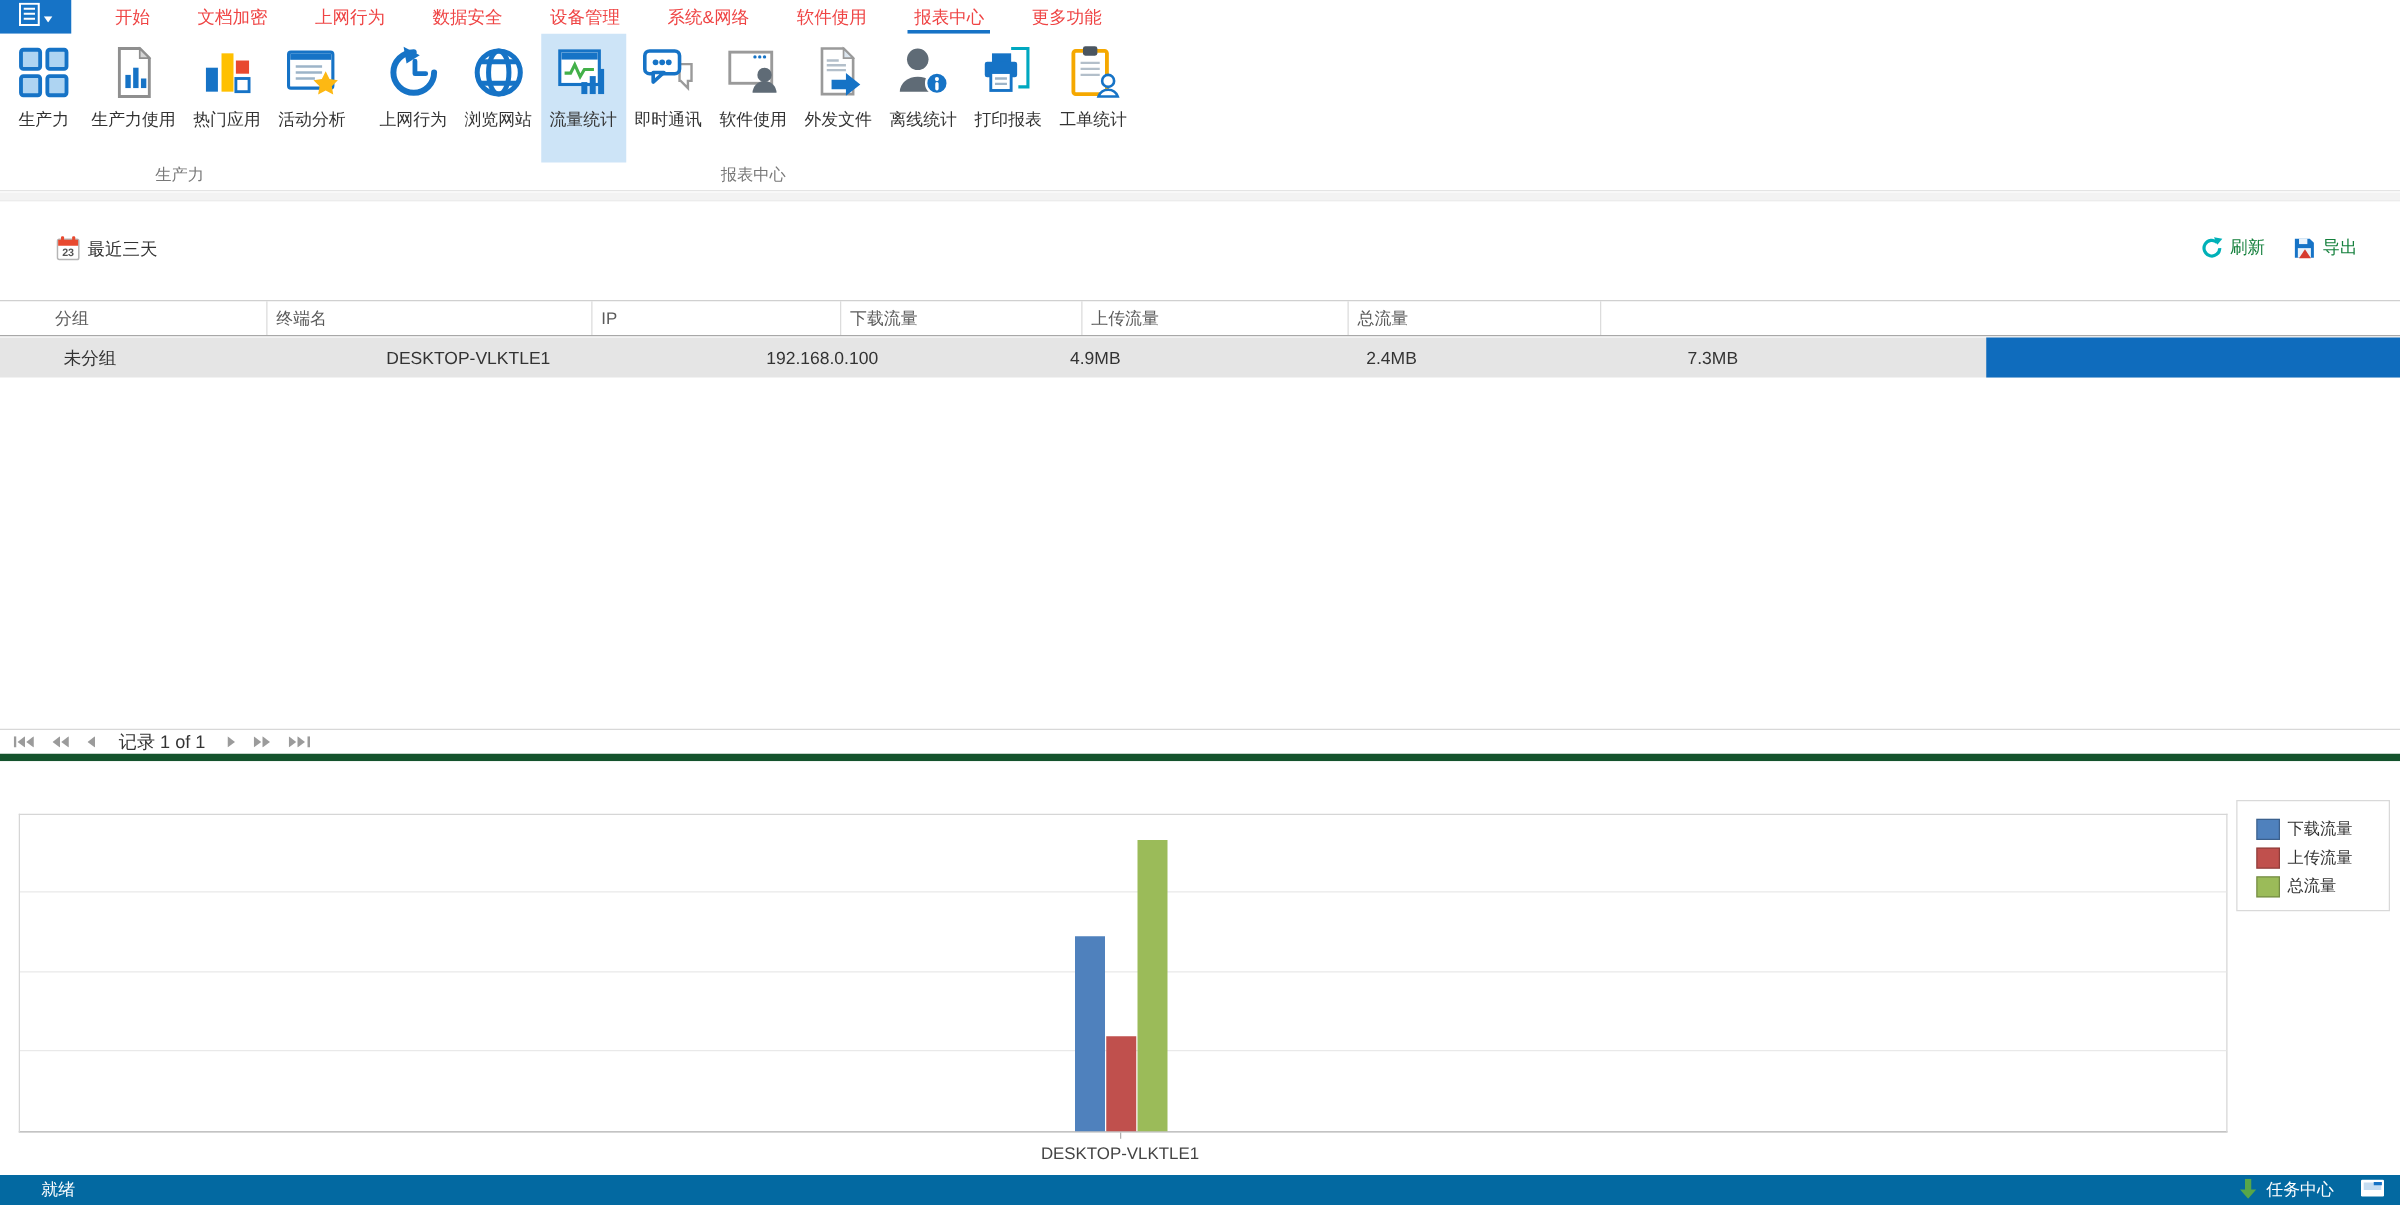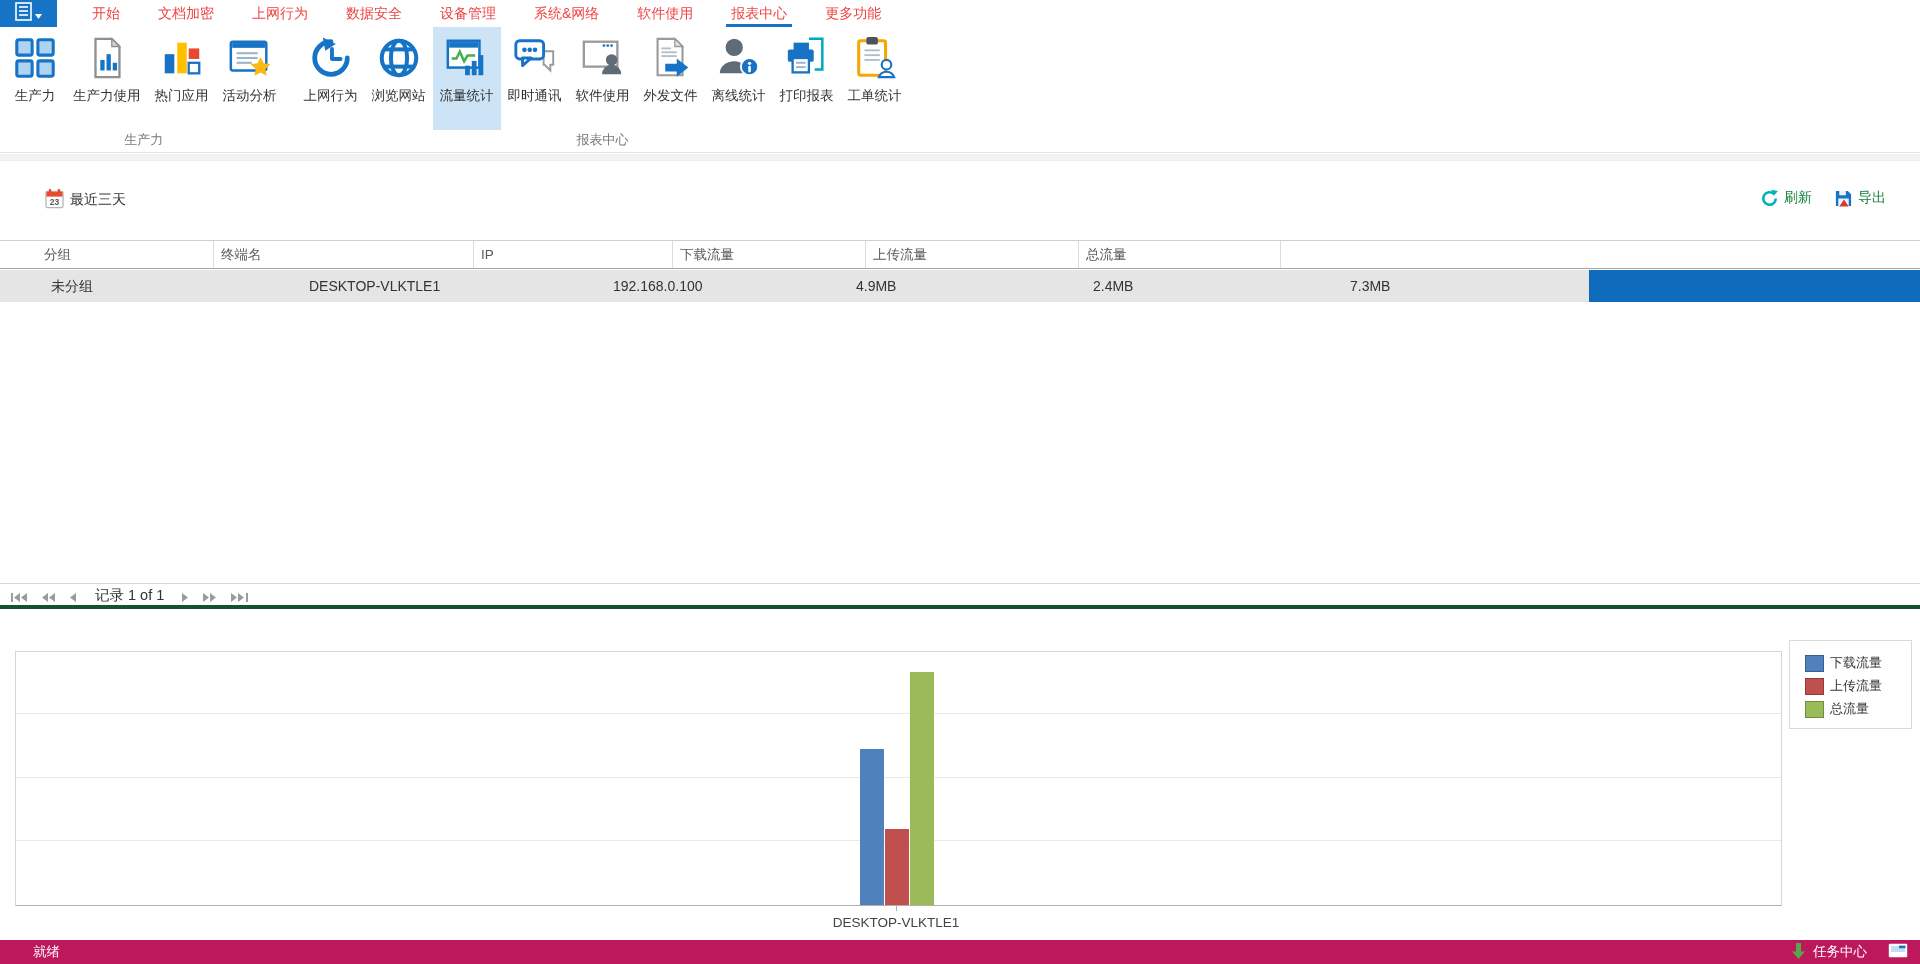--- a/index.html
+++ b/index.html
@@ -34,38 +34,38 @@
   
   .grid-header { position:absolute; top:240px; left:0; right:0; height:29px; display:flex; border-top:1px solid #d0d0d0; border-bottom:1px solid #a8a8a8; background:#fff; }
   .gh-cell { border-right:1px solid #dcdcdc; font-size:13.5px; color:#5a5a5a; padding-left:7px; line-height:27px; white-space:nowrap; }
   .gh-cell.last { flex:1; border-right:none; position:relative; }
   .grid-row { position:absolute; top:270px; left:0; right:0; height:32px; display:flex; background:#e5e5e5; font-size:14px; line-height:32px; cursor:pointer; }
   .gr-cell { padding-left:7px; color:#333; white-space:nowrap;margin-left:44px; }
   .gr-cell.last { flex:1; padding:0; position:relative; }
   .history-bar { position:absolute; inset:0; background:#0f6cbd; }
 
   
-  .pager { position:absolute; top:583px; left:0; right:0; height:26px; border-top:1px solid #d8d8d8; border-bottom:4px solid #14532d; display:flex; align-items:flex-end; padding-left:7px; gap:6px; background:#fff; }
+  .pager { position:absolute; top:583px; left:0; right:0; height:26px; border-top:1px solid #d8d8d8; border-bottom:6px solid #14532d; display:flex; align-items:center; padding-left:7px; gap:6px; background:#fff; }
   .pg-btn { padding:3px 4px; display:flex; align-items:center; cursor:pointer; }
   .pg-btn svg { fill:#9b9b9b; }
   .pager-text { font-size:14.5px; color:#333; margin:0 8px; }
 
   
   .chart-area { position:absolute; top:609px; left:0; right:0; height:326px; background:#fff; }
   .plot { position:absolute; left:15px; top:42px; width:1767px; height:255px; border:1px solid #d6d6d6; border-bottom:1px solid #b0b0b0; }
   .gridline { position:absolute; left:0; right:0; height:1px; background:#e9e9e9; }
   .bar { position:absolute; bottom:0; width:24px; }
   .x-tick { position:absolute; width:1px; height:5px; background:#b0b0b0; top:297px; }
   .x-label { position:absolute; top:306px; width:240px; text-align:center; font-size:13.5px; color:#444; }
   .legend { position:absolute; right:8px; top:31px; width:123px; border:1px solid #d9d9d9; background:#fff; padding:13px 0 10px 15px; display:flex; flex-direction:column; gap:5px; }
   .legend-item { display:flex; align-items:center; gap:6px; font-size:13px; color:#333; }
   .legend-swatch { width:19px; height:17px; display:inline-block; }
 
   
-  .statusbar { position:absolute; top:940px; left:0; right:0; height:24px; background:#be185d; display:flex; align-items:center; color:#fff; font-size:13.5px; }
+  .statusbar { position:absolute; top:940px; left:0; right:0; height:24px; background:#0369a1; display:flex; align-items:center; color:#fff; font-size:13.5px; }
   .status-left { margin-left:33px; }
   .status-right { margin-left:auto; margin-right:12px; display:flex; align-items:center; gap:7px; }
   .task-center { cursor:pointer; }
 </style>
 </head>
 <body>
 
 <header class="menubar">
   <div class="app-button">
     <span>

